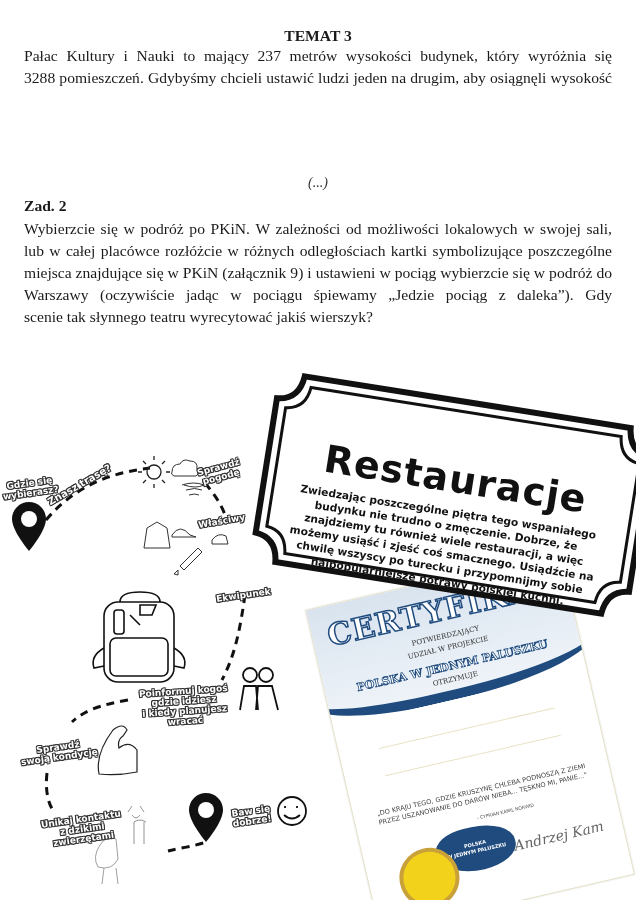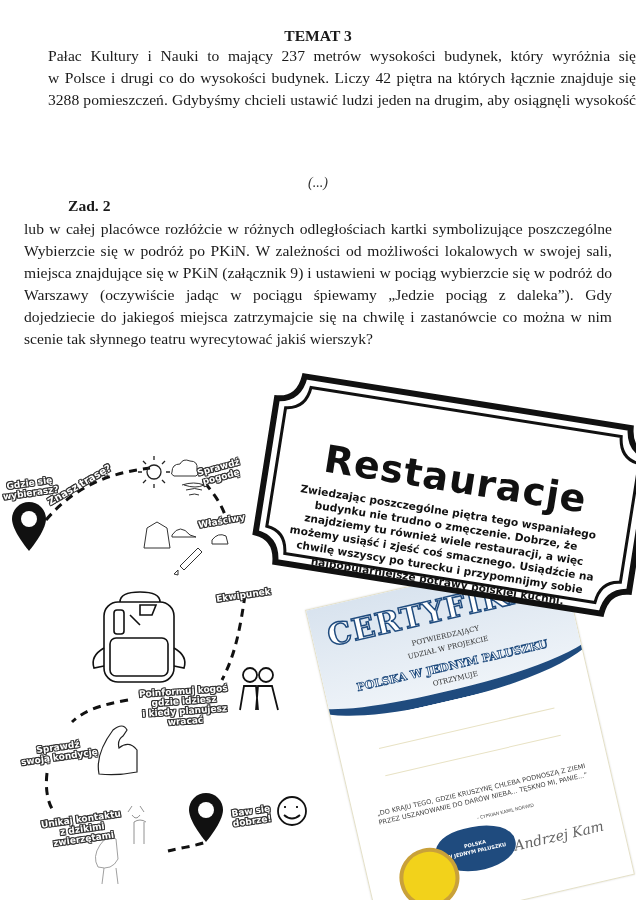--- a/index.html
+++ b/index.html
@@ -1,21 +1,21 @@
 <!DOCTYPE html>
 <html><head>
 <meta charset="utf-8">
 <style>
   html, body { margin: 0; padding: 0; background: #ffffff; }
   body { width: 636px; height: 900px; position: relative; overflow: hidden; font-family: "Liberation Serif", serif; color: #1a1a1a; }
   .text-block { position: absolute; left: 24px; width: 588px; font-size: 15.6px; line-height: 22px; text-align: justify; }
   .title { position: absolute; top: 27px; left: 0; width: 636px; text-align: center; font-weight: bold; font-size: 15.6px; }
-  .p1 { top: 45px; margin-left: 24px; }
+  .p1 { top: 45px; }
   .ellipsis { position: absolute; top: 175px; left: 0; width: 636px; text-align: center; font-style: italic; font-size: 14px; color: #333; }
-  .zad { position: absolute; top: 197px; left: 24px; font-weight: bold; font-size: 15.6px; margin-left: 44px; }
+  .zad { position: absolute; top: 197px; left: 24px; font-weight: bold; font-size: 15.6px; }
   .p2 { top: 218px; }
   .p1 span, .p2 span { display: block; text-align: justify; text-align-last: justify; }
   .p1 span.last, .p2 span.last { text-align-last: left; }
 
   .map-label { position: absolute; font-family: "DejaVu Sans", sans-serif; font-weight: bold; font-size: 9px; color: #fff; line-height: 10px; text-align: center;
     text-shadow: -1px -1px 0 #333, 1px -1px 0 #333, -1px 1px 0 #333, 1px 1px 0 #333, 0 1px 0 #333, 0 -1px 0 #333, 1px 0 0 #333, -1px 0 0 #333; }
 
   .ticket { position: absolute; left: 258px; top: 395px; width: 390px; height: 200px; transform: rotate(9deg); transform-origin: center; }
   .ticket-text-title { position: absolute; top: 62px; left: 0; width: 100%; text-align: center; font-family: "DejaVu Sans", sans-serif; font-weight: bold; font-size: 38px; color: #111; letter-spacing: 1px; }
   .ticket-body { position: absolute; top: 110px; left: 28px; width: 330px; text-align: center; font-family: "DejaVu Sans", sans-serif; font-weight: bold; font-size: 10.6px; line-height: 14px; color: #111; }
@@ -32,34 +32,32 @@
   .cert-blob { position: absolute; left: 72px; top: 248px; width: 80px; height: 44px; background: #1f4b7e; border-radius: 40% 50% 45% 55%; color: #fff; font-family: "DejaVu Sans", sans-serif; font-weight: bold; font-size: 5px; text-align: center; line-height: 7px; padding-top: 14px; box-sizing: border-box; }
   .cert-sign { position: absolute; left: 150px; top: 268px; font-family: "DejaVu Serif", serif; font-style: italic; font-size: 14px; color: #666; }
 </style>
 </head>
 <body>
 
 <div class="title">TEMAT 3</div>
 
 <div class="text-block p1">
   <span>Pałac Kultury i Nauki to mający 237 metrów wysokości budynek, który wyróżnia się</span>
-  <span>w Polsce i drugi co do wysokości budynek. Liczy 42 piętra na których łącznie znajduje się</span>
   <span>3288 pomieszczeń. Gdybyśmy chcieli ustawić ludzi jeden na drugim, aby osiągnęli wysokość</span>
 </div>
 
 <div class="ellipsis">(...)</div>
 
 <div class="zad">Zad. 2</div>
 
 <div class="text-block p2">
+  <span>Wybierzcie się w podróż po PKiN. W zależności od możliwości lokalowych w swojej sali,</span>
   <span>lub w całej placówce rozłóżcie w różnych odległościach kartki symbolizujące poszczególne</span>
-  <span>Wybierzcie się w podróż po PKiN. W zależności od możliwości lokalowych w swojej sali,</span>
   <span>miejsca znajdujące się w PKiN (załącznik 9) i ustawieni w pociąg wybierzcie się w podróż do</span>
   <span>Warszawy (oczywiście jadąc w pociągu śpiewamy „Jedzie pociąg z daleka”). Gdy</span>
-  <span>dojedziecie do jakiegoś miejsca zatrzymajcie się na chwilę i zastanówcie co można w nim</span>
   <span class="last">scenie tak słynnego teatru wyrecytować jakiś wierszyk?</span>
 </div>
 
 <svg style="position:absolute;left:0;top:420px;" width="320" height="480" viewBox="0 420 320 480">
   <g fill="none" stroke="#111" stroke-width="3" stroke-dasharray="8 6">
     <path d="M46 520 C 80 480, 120 472, 150 468"></path>
     <path d="M205 483 C 215 495, 222 505, 226 518"></path>
     <path d="M245 595 C 240 630, 235 655, 222 680"></path>
     <path d="M128 700 C 100 705, 85 710, 72 722"></path>
     <path d="M47 773 C 45 790, 48 805, 55 813"></path>

